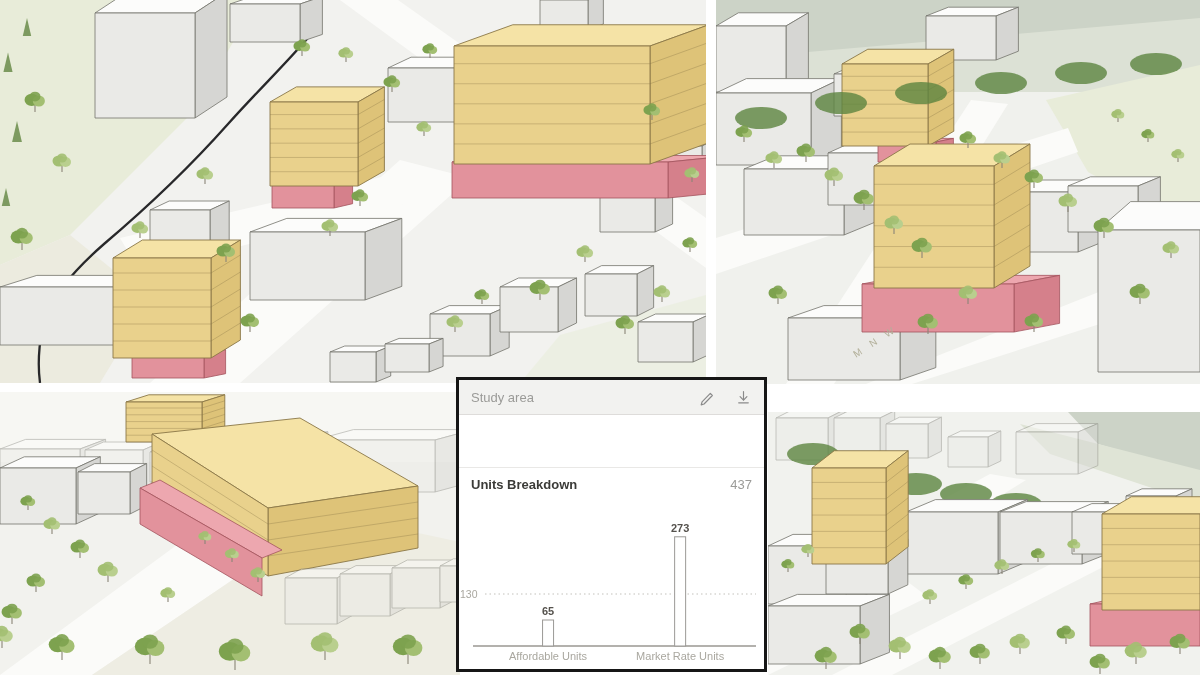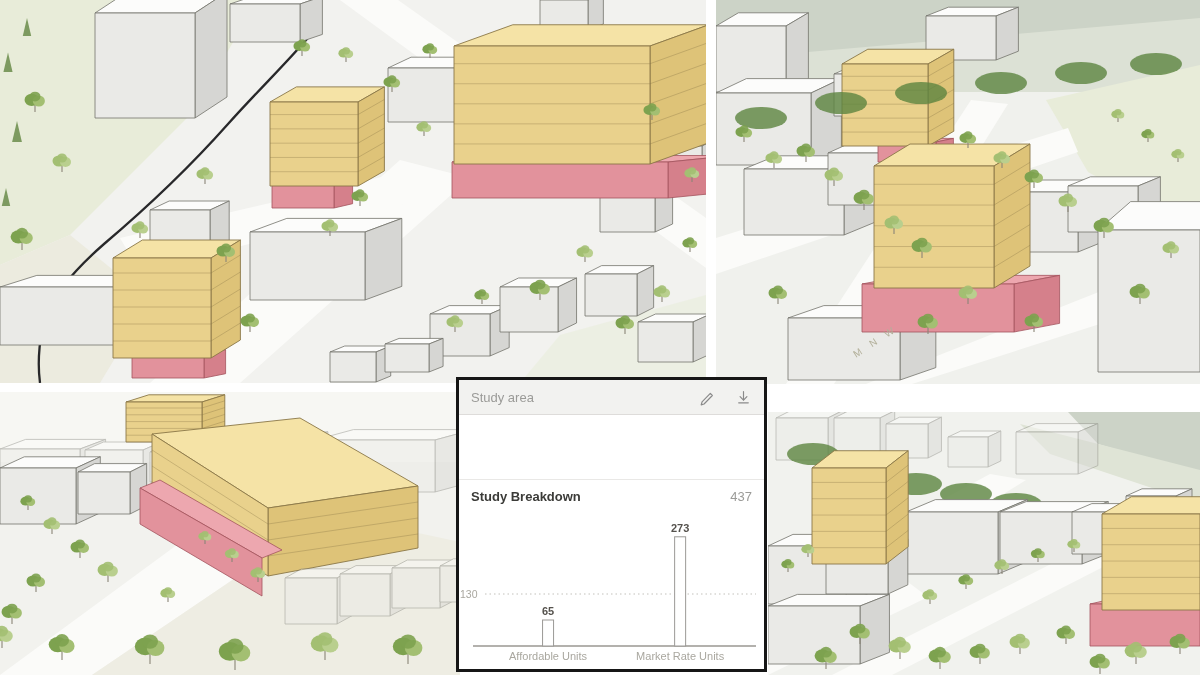--- a/index.html
+++ b/index.html
@@ -22,21 +22,21 @@
   .lfa{fill:var(--tree-green-light);} .lfb{fill:#b9cf8e;} .lfc{fill:var(--tree-green-light);opacity:.9;}
   .hedge{fill:var(--tree-green-dark);opacity:.8;}
   .con{fill:#6a8c4a;opacity:.85;}
   .water{fill:var(--water);}
   .road{fill:var(--road);}
   .gnd-green{fill:var(--ground-green);}
   .ghost{opacity:.45;}
   .street-label{fill:#b3b09a;font-size:10px;letter-spacing:4px;font-family:"Liberation Sans",sans-serif;}
   
   .panel{position:absolute;left:456px;top:377px;width:311px;height:295px;background:#fff;
-         border:3px solid var(--panel-border);box-sizing:border-box;display:flex;flex-direction:column;z-index:5;}
+         border:3px solid var(--panel-border);box-sizing:border-box;display:flex;flex-direction:column;z-index:5;gap:12px;}
   .panel-header{flex:0 0 34px;background:var(--panel-header-bg);border-bottom:1px solid #dedcda;
                 display:flex;align-items:center;padding:0 12px;color:var(--text-gray);font-size:13px;}
   .panel-header .spacer{flex:1;}
   .icon-btn{width:17px;height:17px;margin-left:20px;cursor:pointer;display:block;}
   .panel-blank{flex:1;background:#fff;}
   .section-row{border-top:1px solid #e9e8e6;padding:9px 12px 0;display:flex;justify-content:space-between;align-items:baseline;}
   .section-title{font-weight:bold;color:var(--text-dark);font-size:13px;}
   .section-total{color:var(--text-gray);font-size:13px;}
   #chart-svg{display:block;margin:2px 0 3px 0;}
   .ax{fill:var(--axis-gray);font-size:10.5px;font-family:"Liberation Sans",sans-serif;}
@@ -349,21 +349,21 @@
       <svg class="icon-btn" viewBox="0 0 16 16">
         <g fill="none" stroke="#8a8a8a" stroke-width="1.1" stroke-linecap="round">
           <path d="M8 2.5 V10"></path>
           <path d="M4.8 7.2 L8 10.4 11.2 7.2"></path>
           <path d="M3.5 13 H12.5"></path>
         </g>
       </svg>
     </div>
     <div class="panel-blank"></div>
     <div class="section-row">
-      <span class="section-title">Study Breakdown</span>
+      <span class="section-title">Units Breakdown</span>
       <span class="section-total">437</span>
     </div>
     <svg id="chart-svg" width="305" height="160" viewBox="0 0 305 160">
         <line x1="26" y1="88" x2="297" y2="88" stroke="var(--axis-gray)" stroke-width="1" stroke-dasharray="1.5,3" opacity="0.7"></line>
         <text x="1" y="91.5" class="ax">130</text>
         <line x1="14" y1="140" x2="297" y2="140" stroke="#b3b1ad" stroke-width="2"></line>
         <rect x="83.56" y="114" width="11" height="26" fill="#ffffff" stroke="#9b9996" stroke-width="1"></rect>
         <text x="89.06" y="109" text-anchor="middle" class="val">65</text>
         <text x="89.06" y="154" text-anchor="middle" class="cat">Affordable Units</text>
         <rect x="215.63" y="30.799999999999997" width="11" height="109.2" fill="#ffffff" stroke="#9b9996" stroke-width="1"></rect>

